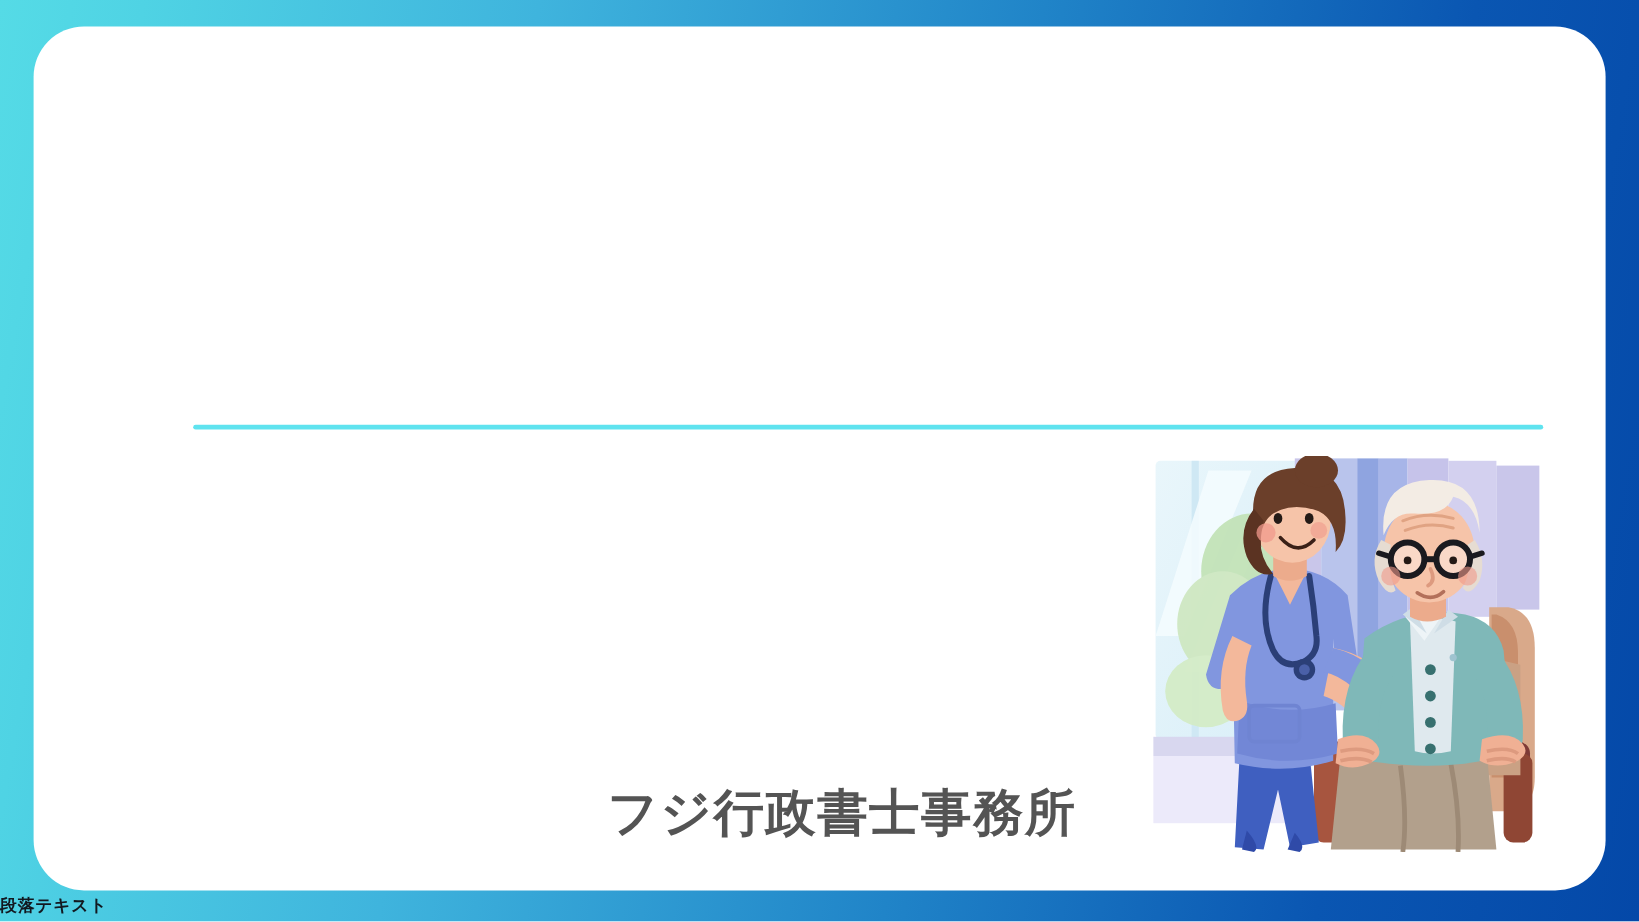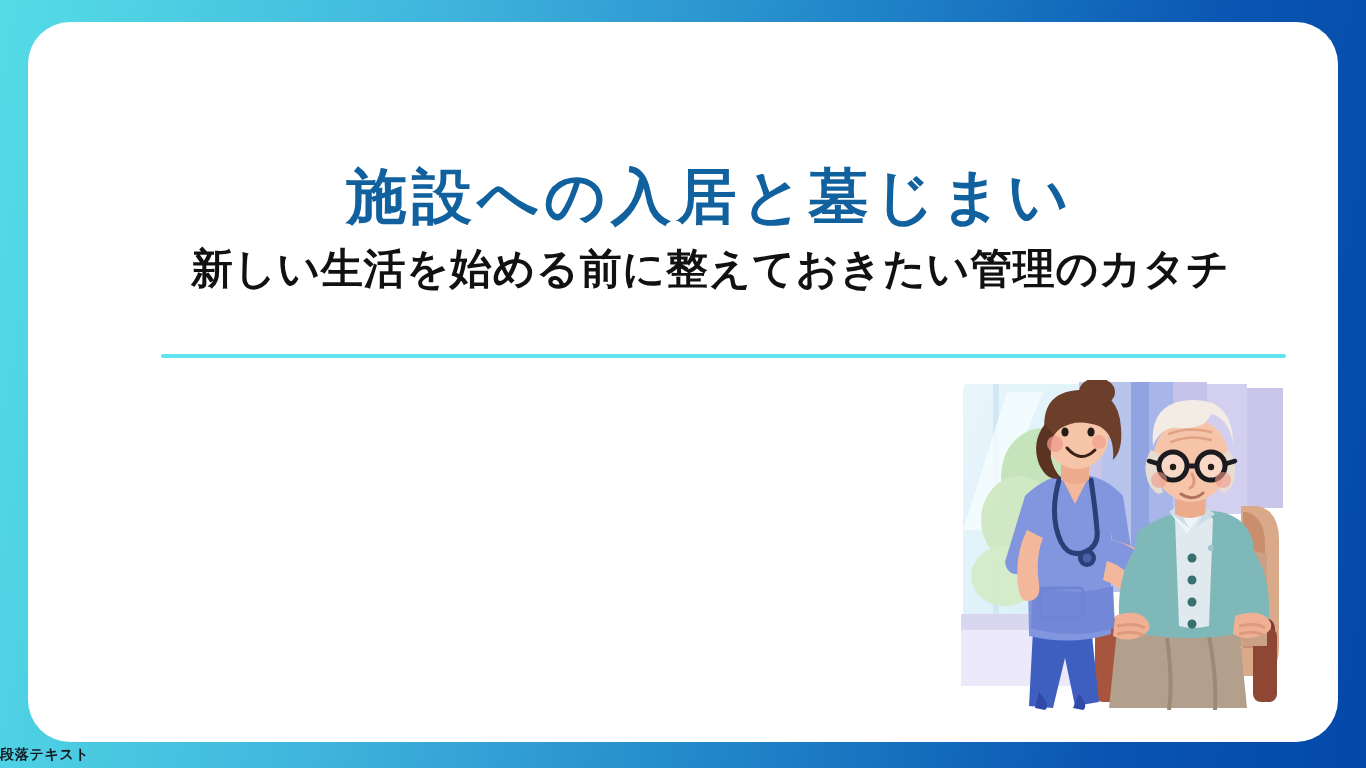--- a/index.html
+++ b/index.html
@@ -106,27 +106,24 @@
   }
   #illustration svg { display: block; width: 100%; height: 100%; }
 </style>
 </head>
 <body>
 
 <div id="slide-root">
 
   <div id="slide-card">
 
-    <div id="title-block">
-      <div id="slide-title">施設への入居と墓じまい</div>
-      <div id="slide-subtitle">新しい生活を始める前に整えておきたい管理のカタチ</div>
-    </div>
 
     <div id="title-divider"></div>
 
+    <div id="firm-name">フジ行政書士事務所</div>
 
     <div id="illustration">
       <svg viewBox="0 0 322 330" xmlns="http://www.w3.org/2000/svg" aria-hidden="true">
         <defs>
           <clipPath id="frameClip">
             <rect x="0" y="0" width="322" height="330" rx="6" ry="6"></rect>
           </clipPath>
           <linearGradient id="winGlass" x1="0" y1="0" x2="1" y2="1">
             <stop offset="0%" stop-color="#e9f6fb"></stop>
             <stop offset="100%" stop-color="#d8eef8"></stop>

